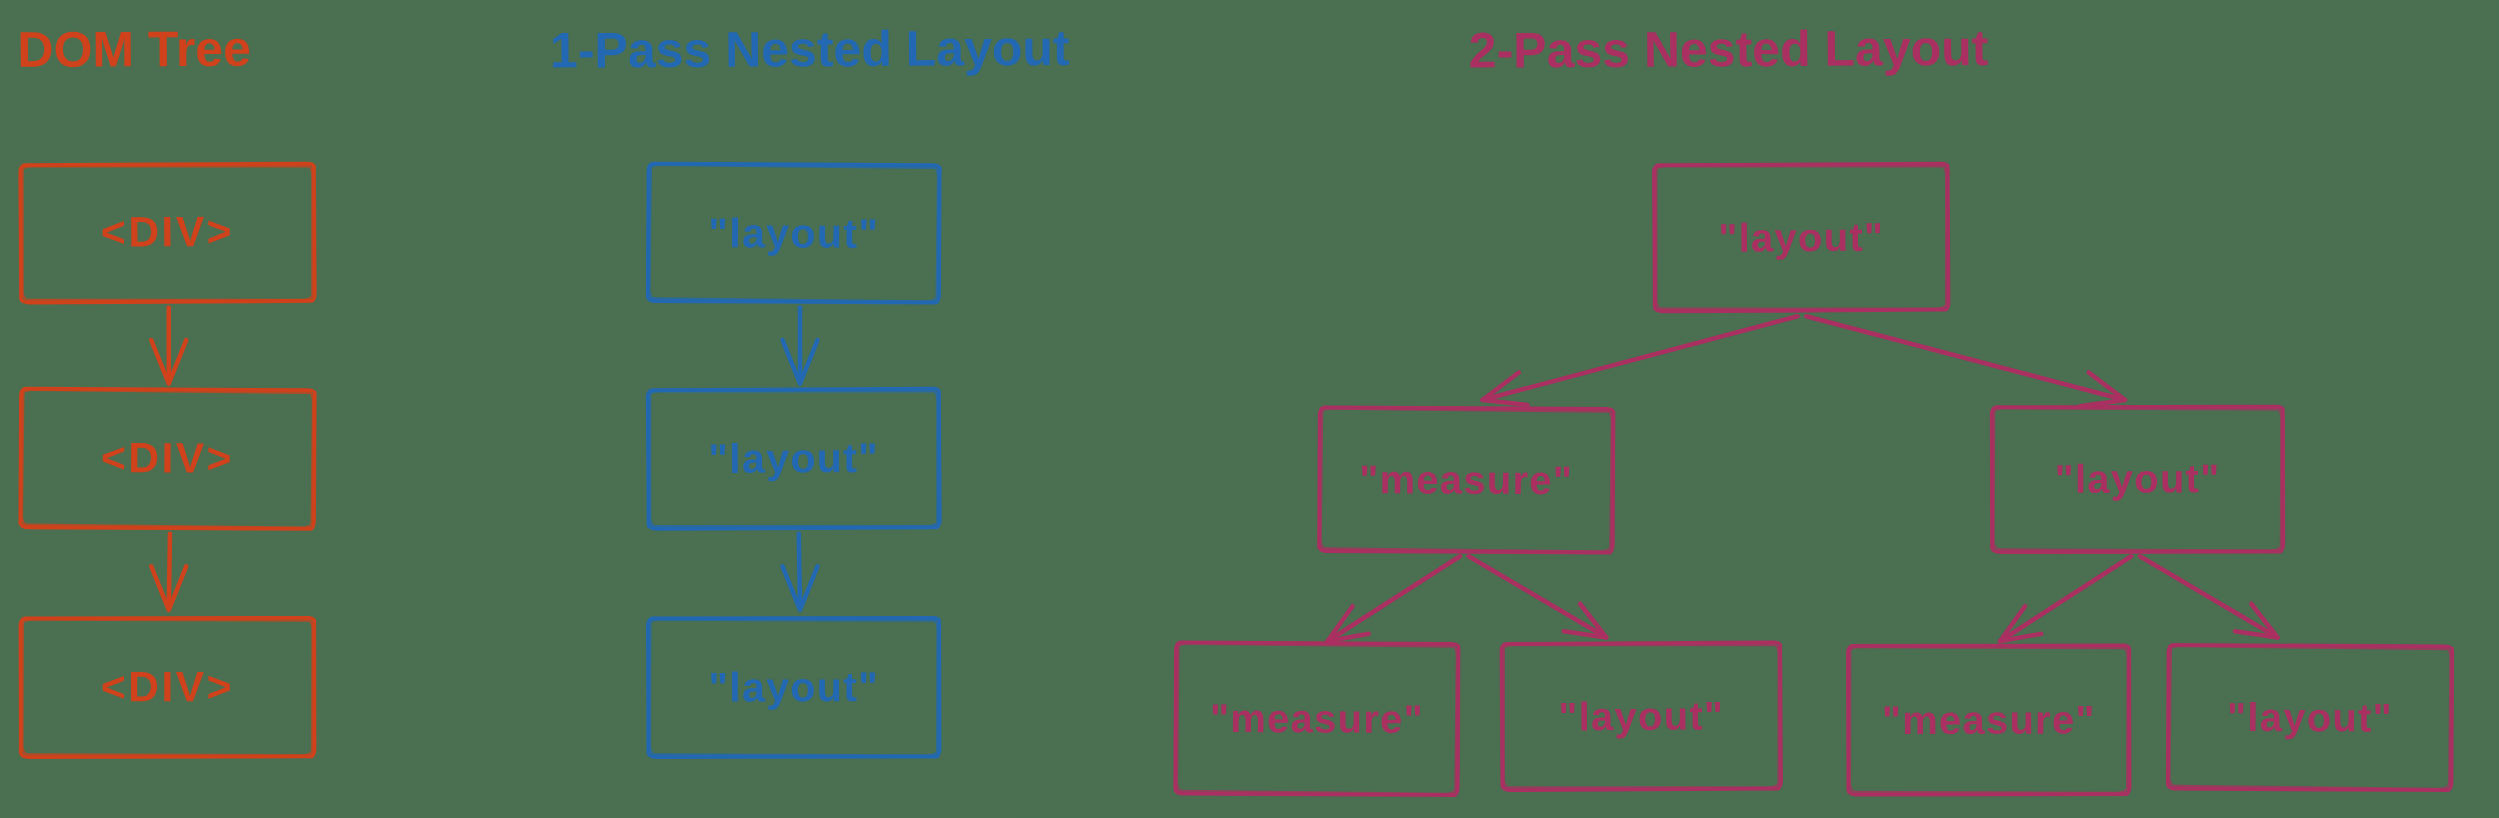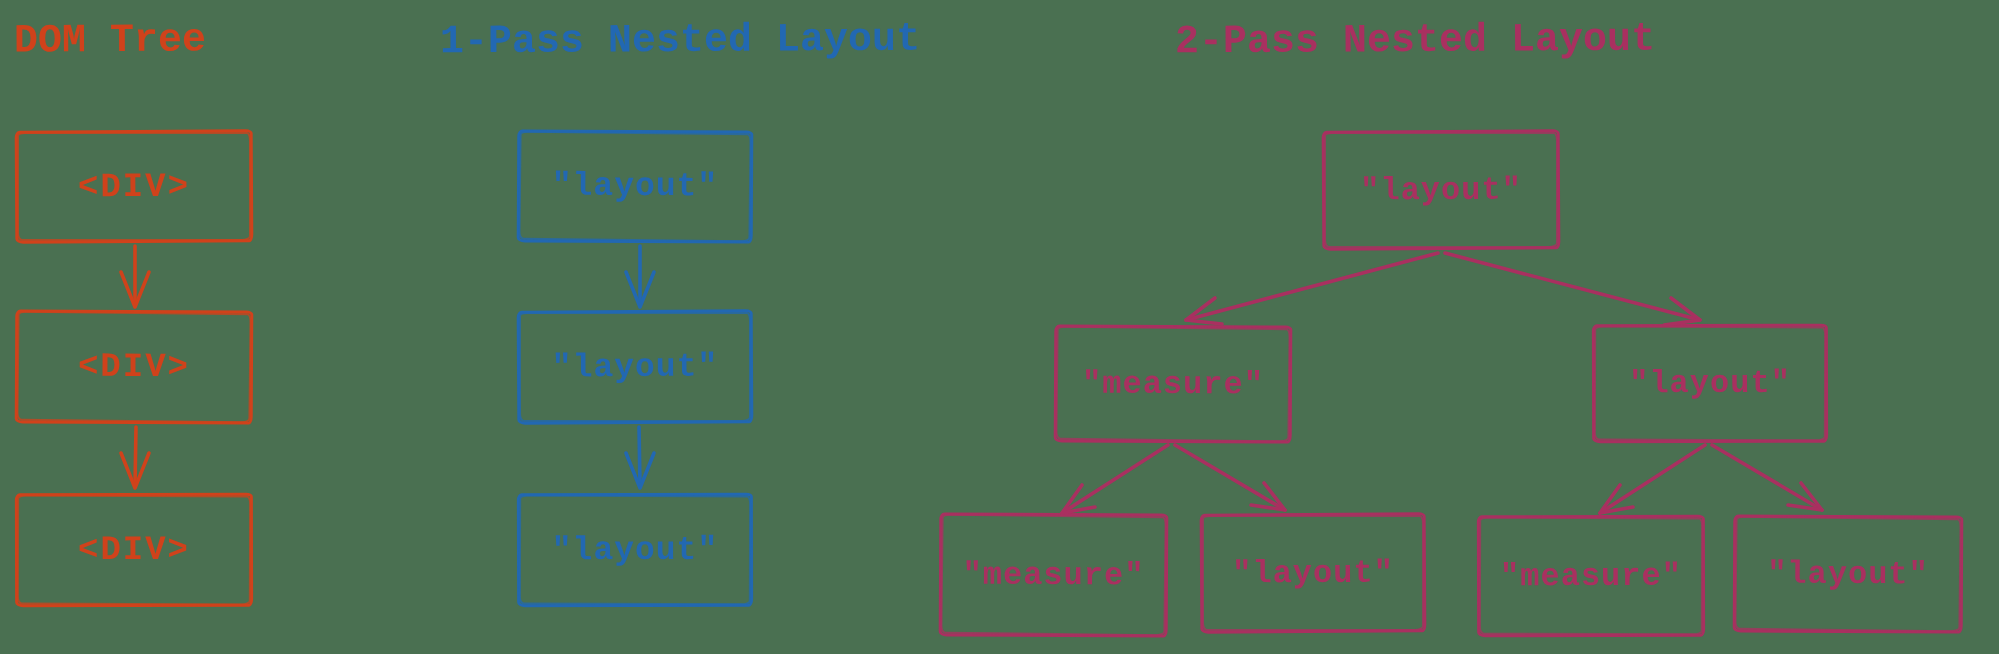--- a/index.html
+++ b/index.html
@@ -7,21 +7,21 @@
     --orange:#d0421b;
     --blue:#2268b2;
     --magenta:#a93060;
   }
   html,body{margin:0;padding:0;background:var(--background);}
   .canvas{
     position:relative;
     width:1979px;height:654px;
     background:var(--background);
     overflow:hidden;
-    font-family:Liberation Mono, monospace;
+    font-family:Liberation Sans, sans-serif;
   }
   .title{
     position:absolute;
     margin:0;
     font-size:40px;
     font-weight:700;
     letter-spacing:0px;
     white-space:nowrap;
     transform:rotate(-0.3deg);
   }

